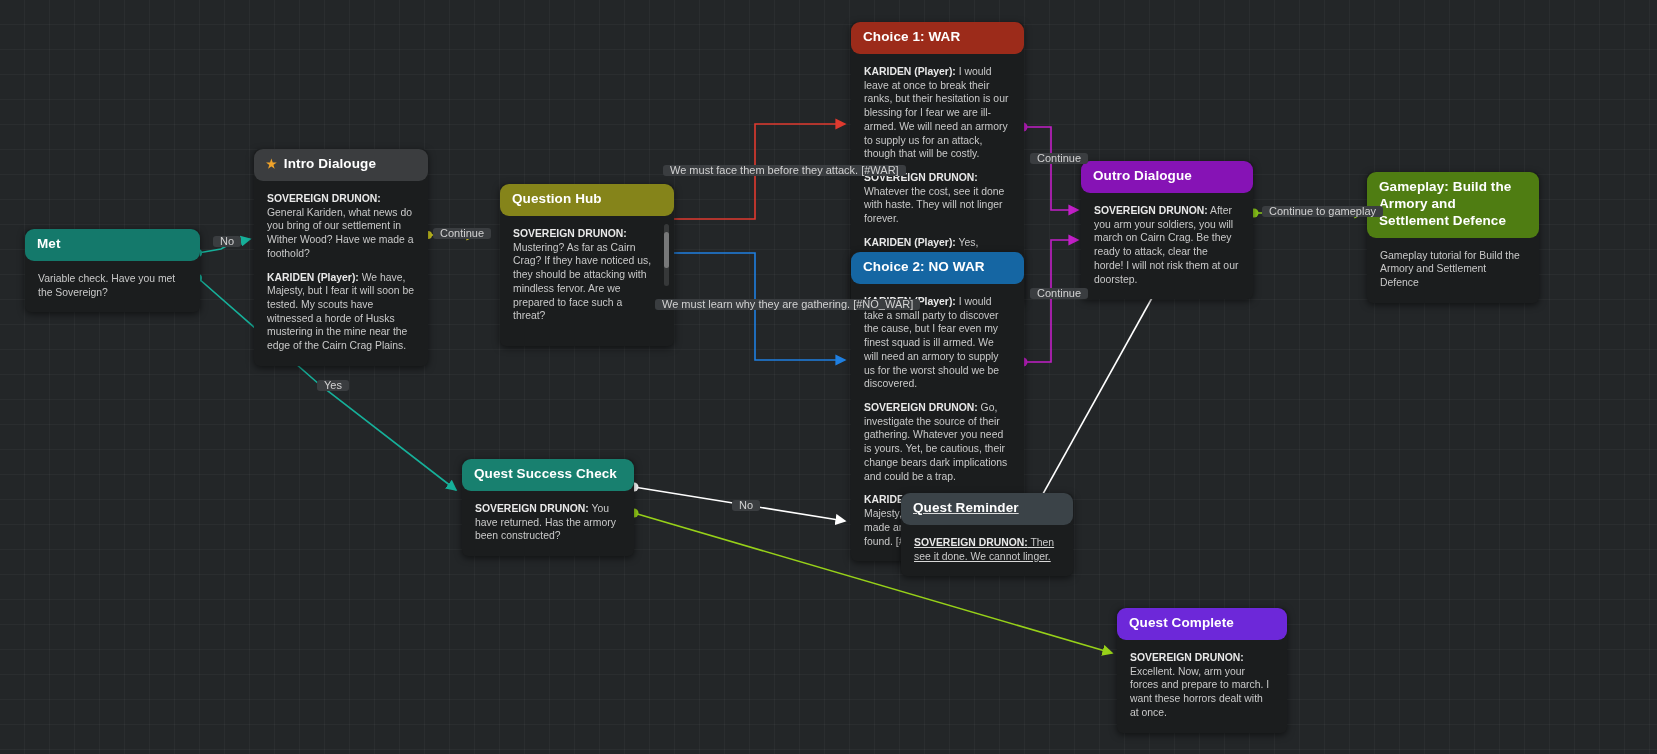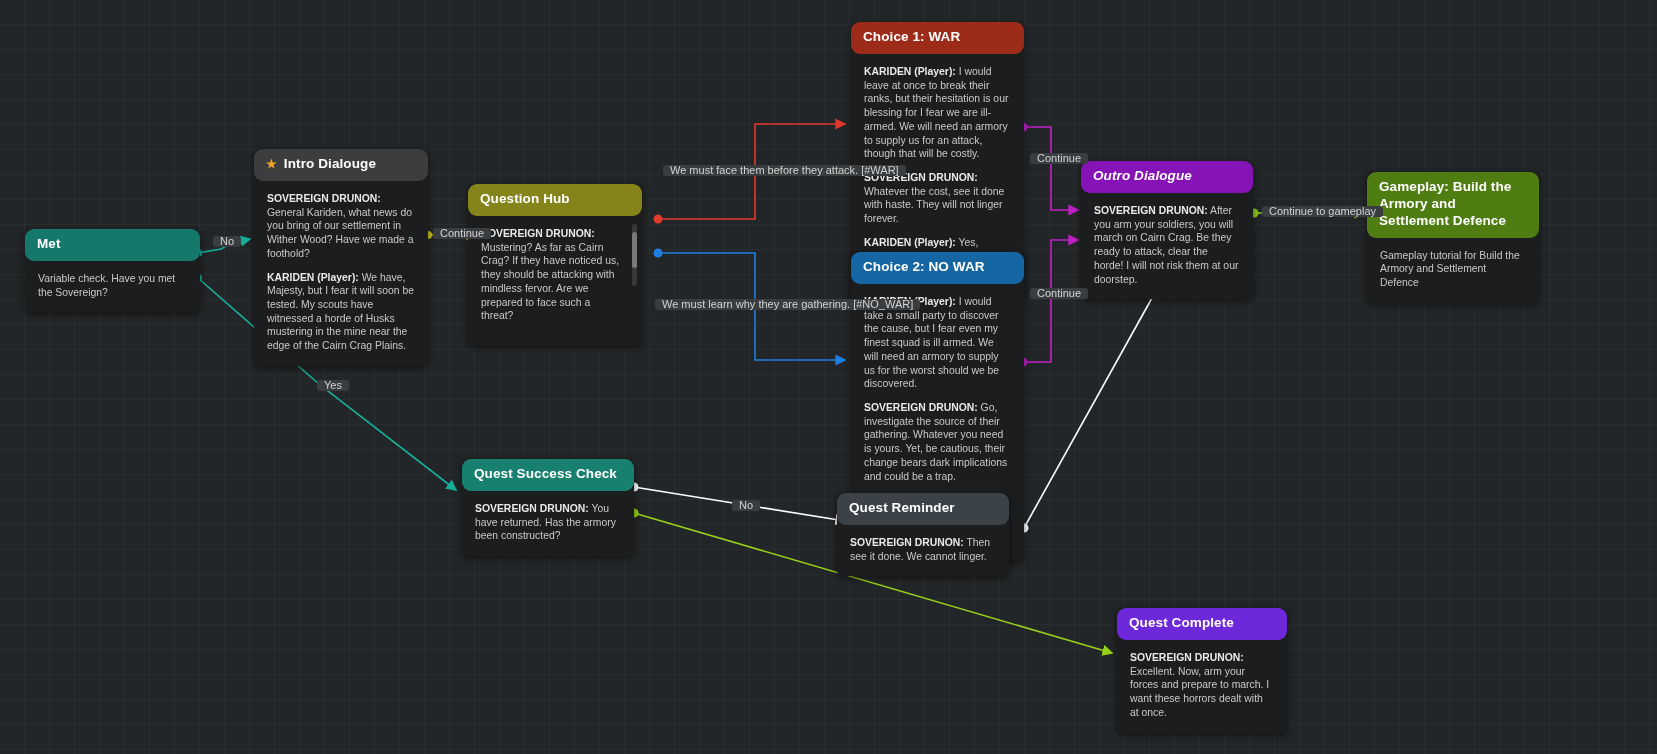--- a/index.html
+++ b/index.html
@@ -60,21 +60,21 @@
   .node-body p:last-child { margin-bottom: 0; }
   .spk { font-weight: bold; color: #e9e9e9; }
   .star-icon { color: #f0a32a; font-size: 12px; line-height: 1; }
 
   
   .h-teal      { background: #14796b; }
   .h-dark      { background: #3b3d3f; }
   .h-olive     { background: #85841a; }
   .h-red       { background: #9c2b1a; }
   .h-blue      { background: #1566a3; }
-  .h-purple    { background: #8613b5; font-style: italic; }
+  .h-purple    { background: #8613b5; }
   .h-green     { background: #4f7d12; }
   .h-teal2     { background: #18806f; }
   .h-slate     { background: #3b4348; }
   .h-green2    { background: #6d28d9; }
 
   
   .mini-scroll {
     position: absolute;
     right: 5px; top: 8px;
     width: 5px; height: 62px;
@@ -203,21 +203,21 @@
     <div class="node-header h-dark">
       <span class="star-icon">★</span>
       <span>Intro Dialouge</span>
     </div>
     <div class="node-body">
       <p><span class="spk">SOVEREIGN DRUNON:</span><span> General Kariden, what news do you bring of our settlement in Wither Wood? Have we made a foothold?</span></p>
       <p><span class="spk">KARIDEN (Player):</span><span> We have, Majesty, but I fear it will soon be tested. My scouts have witnessed a horde of Husks mustering in the mine near the edge of the Cairn Crag Plains.</span></p>
     </div>
   </div>
 
-  <div class="node" style="left:468px; top:184px; width:174px;">
+  <div class="node" style="left:500px; top:184px; width:174px;">
     <div class="node-header h-olive">
       <span>Question Hub</span>
     </div>
     <div class="node-body" style="padding-right:18px;">
       <p><span class="spk">SOVEREIGN DRUNON:</span><span> Mustering? As far as Cairn Crag? If they have noticed us, they should be attacking with mindless fervor. Are we prepared to face such a threat?</span></p>
       <div class="mini-scroll"></div>
     </div>
   </div>
 
   <div class="node" style="left:851px; top:22px; width:173px;">
@@ -262,21 +262,21 @@
 
   <div class="node" style="left:1367px; top:172px; width:172px;">
     <div class="node-header h-green">
       <span>Gameplay: Build the Armory and Settlement Defence</span>
     </div>
     <div class="node-body">
       <p><span>Gameplay tutorial for Build the Armory and Settlement Defence</span></p>
     </div>
   </div>
 
-  <div class="node" style="left:837px; top:493px; width:172px;">
+  <div class="node" style="left:901px; top:493px; width:172px;text-decoration:underline;">
     <div class="node-header h-slate">
       <span>Quest Reminder</span>
     </div>
     <div class="node-body">
       <p><span class="spk">SOVEREIGN DRUNON:</span><span> Then see it done. We cannot linger.</span></p>
     </div>
   </div>
 
   <div class="node" style="left:1117px; top:608px; width:170px;">
     <div class="node-header h-green2">

